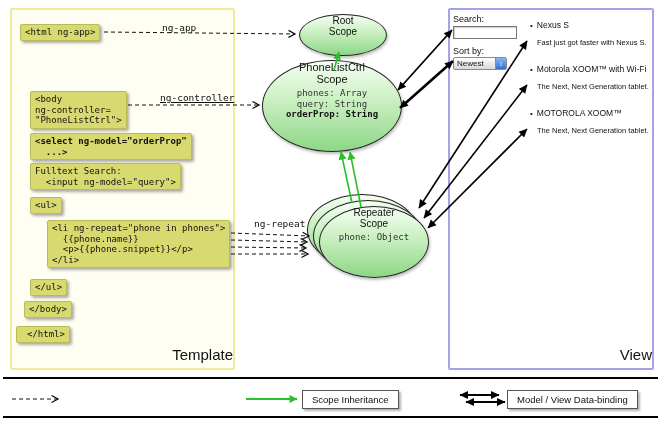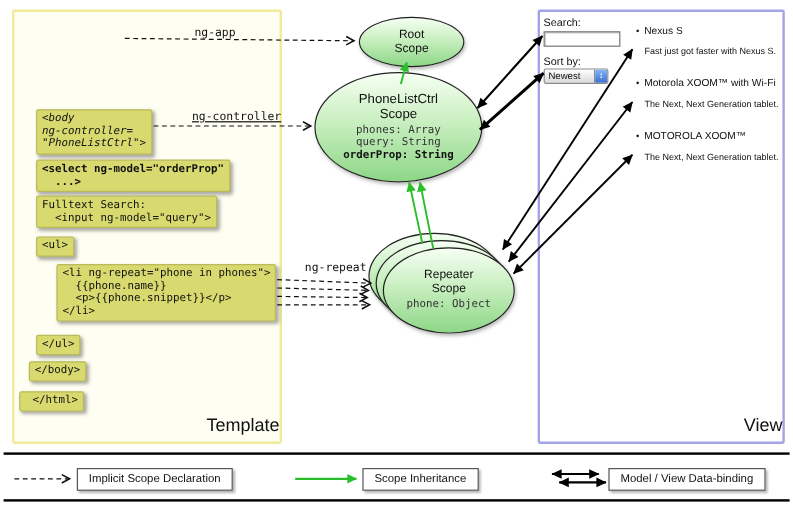--- a/index.html
+++ b/index.html
@@ -14,34 +14,34 @@
   .col-view     { left:448px; width:206px; border:2px solid #a3a3e8; }
   .col-label { position:absolute; bottom:5px; width:100%; text-align:right; font-size:15px; color:#111; }
 
   
   .snippet { position:absolute; z-index:6; font-family:"DejaVu Sans Mono", monospace;
              font-size:9px; line-height:10.5px; white-space:pre; color:#111;
              background:#d8d96f; border:1px solid #b9ba5a; border-radius:2px;
              padding:2px 4px; box-shadow:2px 2px 3px rgba(70,70,70,.45); }
   .snippet.bold { font-weight:bold; }
   .s0 { left:20px;  top:24px; }
-  .s1 { left:30px;  top:91px;font-style:italic; }
+  .s1 { left:30px;  top:91px; }
   .s2 { left:30px;  top:133px; }
   .s3 { left:30px;  top:163px; }
   .s4 { left:30px;  top:197px; }
   .s5 { left:47px;  top:220px; }
   .s6 { left:30px;  top:279px; }
   .s7 { left:24px;  top:301px; }
   .s8 { left:16px;  top:326px;padding-left:10px; }
 
   
   .ellipse { position:absolute; z-index:6; border:1px solid #222; border-radius:50%;
              background:linear-gradient(#f5fff3 0%, #c9efc0 45%, #8dd787 100%);
              box-shadow:1px 2px 3px rgba(60,60,60,.35);
-             display:flex; flex-direction:column; align-items:center; justify-content:center; }
+             display:flex; flex-direction:column; align-items:center; }
   .ell-title { font-size:11px; line-height:12px; text-align:center; white-space:pre-line; color:#111; }
   .ell-props { font-family:"DejaVu Sans Mono", monospace; font-size:9px; line-height:10.5px;
                white-space:pre; color:#333; margin-top:3px; }
   .ell-props.hl { font-weight:bold; color:#111; margin-top:0; }
   .root-ellipse { left:299px; top:14px;  width:88px;  height:42px; }
   .root-ellipse .ell-title { font-size:10px; line-height:11px; }
   .plc-ellipse  { left:262px; top:60px;  width:140px; height:92px; }
   .rep-b1 { left:307px; top:194px; width:110px; height:72px; }
   .rep-b2 { left:313px; top:200px; width:110px; height:72px; }
   .rep-f  { left:319px; top:206px; width:110px; height:72px; }
@@ -126,20 +126,21 @@
     <line x1="419" y1="208" x2="527" y2="41" stroke="#000" stroke-width="1.6" marker-start="url(#mFill)" marker-end="url(#mFill)"></line>
     <line x1="424" y1="218" x2="527" y2="85" stroke="#000" stroke-width="1.6" marker-start="url(#mFill)" marker-end="url(#mFill)"></line>
     <line x1="428" y1="228" x2="527" y2="129" stroke="#000" stroke-width="1.6" marker-start="url(#mFill)" marker-end="url(#mFill)"></line>
 
     <line x1="12" y1="399" x2="58" y2="399" stroke="#111" stroke-width="1" stroke-dasharray="4 3" marker-end="url(#mOpen)"></line>
     <line x1="246" y1="399" x2="297" y2="399" stroke="#2abf2a" stroke-width="1.8" marker-end="url(#mGreen)"></line>
     <line x1="460" y1="395" x2="499" y2="395" stroke="#000" stroke-width="1.8" marker-start="url(#mFill)" marker-end="url(#mFill)"></line>
     <line x1="466" y1="402" x2="505" y2="402" stroke="#000" stroke-width="1.8" marker-start="url(#mFill)" marker-end="url(#mFill)"></line>
   </svg>
 
+  <pre class="snippet s0">&lt;html ng-app&gt;</pre>
   <pre class="snippet s1">&lt;body
 ng-controller=
 "PhoneListCtrl"&gt;</pre>
   <pre class="snippet s2 bold">&lt;select ng-model="orderProp"
   ...&gt;</pre>
   <pre class="snippet s3">Fulltext Search:
   &lt;input ng-model="query"&gt;</pre>
   <pre class="snippet s4">&lt;ul&gt;</pre>
   <pre class="snippet s5">&lt;li ng-repeat="phone in phones"&gt;
   {{phone.name}}
@@ -192,18 +193,17 @@
   </div>
   <div class="v-desc id2">The Next, Next Generation tablet.</div>
 
   <div class="v-item-title it3">
     <span class="v-bullet">•</span>
     <span class="v-title">MOTOROLA XOOM™</span>
   </div>
   <div class="v-desc id3">The Next, Next Generation tablet.</div>
 
   <div class="rule rule-top"></div>
-  <div class="legend-box lb1">Implicit Scope Declaration</div>
   <div class="legend-box lb2">Scope Inheritance</div>
   <div class="legend-box lb3">Model / View Data-binding</div>
   <div class="rule rule-bottom"></div>
 
 </div>
 
 </body></html>

